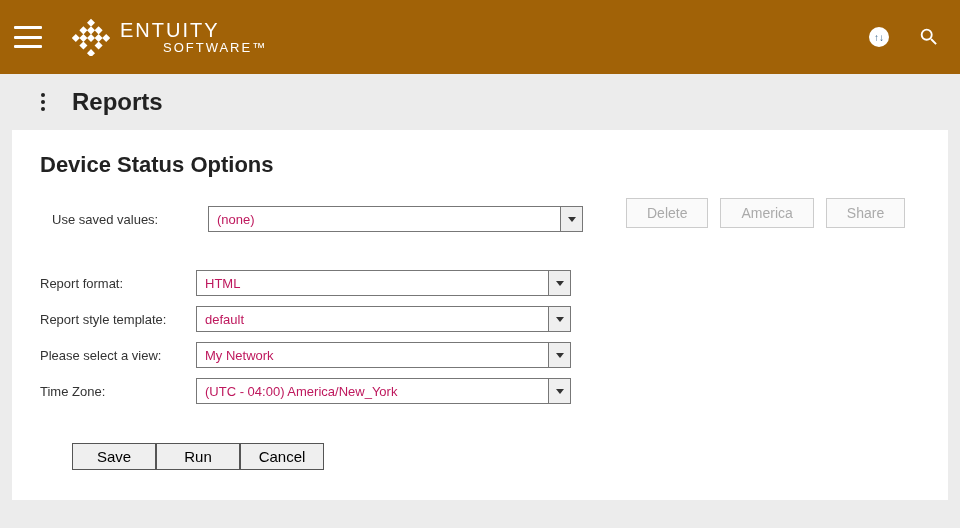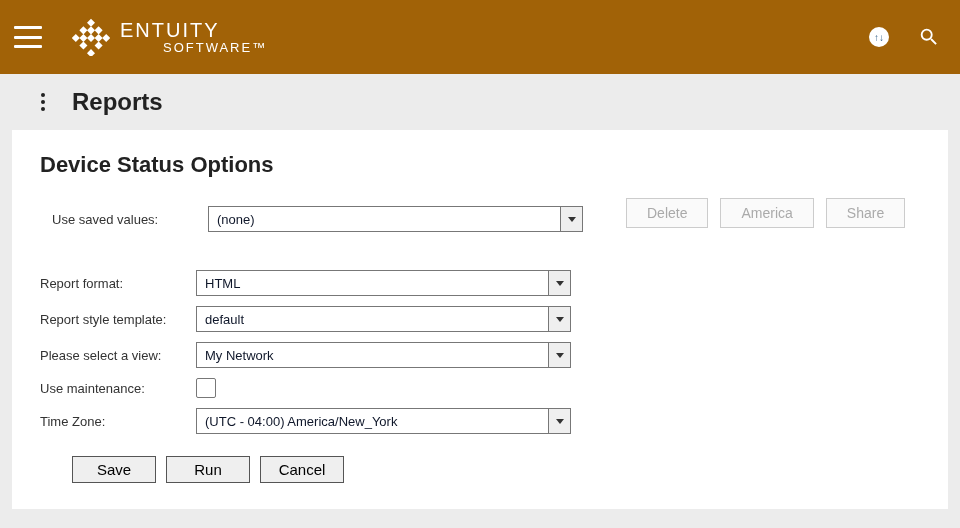--- a/index.html
+++ b/index.html
@@ -21,30 +21,30 @@
 .kebab span { width: 4px; height: 4px; background: #222; border-radius: 50%; }
 .subhead h1 { font-size: 24px; font-weight: 700; color: #222; }
 
 .panel { background: #fff; margin: 0 12px; padding: 22px 28px 26px 28px; min-height: 370px; position: relative; }
 .panel h2 { font-size: 22px; font-weight: 700; color: #222; margin-bottom: 28px; }
 
 .row { display: flex; align-items: center; margin-bottom: 10px; }
 .row.first { margin-bottom: 38px; margin-left: 12px; }
 .label { width: 156px; font-size: 13px; color: #333; }
 .select { width: 375px; height: 26px; border: 1px solid #777; display: flex; align-items: stretch; background: #fff; }
-.select-val { flex: 1; padding: 0 8px; font-size: 13px; display: flex; align-items: center; color: #0f172a; }
+.select-val { flex: 1; padding: 0 8px; font-size: 13px; display: flex; align-items: center; color: #be185d; }
 .select-arrow { width: 22px; border-left: 1px solid #777; background: #efefef; display: flex; align-items: center; justify-content: center; }
 .select-arrow svg { width: 8px; height: 5px; }
 
 .checkbox { width: 20px; height: 20px; border: 1px solid #777; background: #fff; border-radius: 2px; }
 
 .side-btns { position: absolute; left: 614px; top: 68px; display: flex; gap: 12px; }
 .ghost-btn { border: 1px solid #ccc; background: #fafafa; color: #aaa; font-size: 14px; padding: 6px 20px; cursor: default; }
 
-.action-btns { display: flex; gap: 10px; margin-top: 22px; padding-left: 32px; }
+.action-btns { display: flex; margin-top: 39px; padding-left: 32px; }
 .act-btn { border: 1px solid #555; background: #efefef; font-size: 15px; padding: 4px 0; width: 84px; text-align: center; cursor: pointer; }
 </style>
 </head>
 <body>
 
 <div class="topbar">
   <div class="hamburger">
     <span></span>
       <span></span>
       <span></span>
@@ -142,24 +142,20 @@
     <div class="select">
       <div class="select-val">My Network</div>
       <div class="select-arrow">
           <svg viewBox="0 0 10 6">
             <path d="M0 0l5 6 5-6z" fill="#333"></path>
           </svg>
         </div>
     </div>
   </div>
 
-  <div class="row">
-    <div class="label">Use maintenance:</div>
-    <div class="checkbox"></div>
-  </div>
 
   <div class="row">
     <div class="label">Time Zone:</div>
     <div class="select">
       <div class="select-val">(UTC - 04:00) America/New_York</div>
       <div class="select-arrow">
           <svg viewBox="0 0 10 6">
             <path d="M0 0l5 6 5-6z" fill="#333"></path>
           </svg>
         </div>

